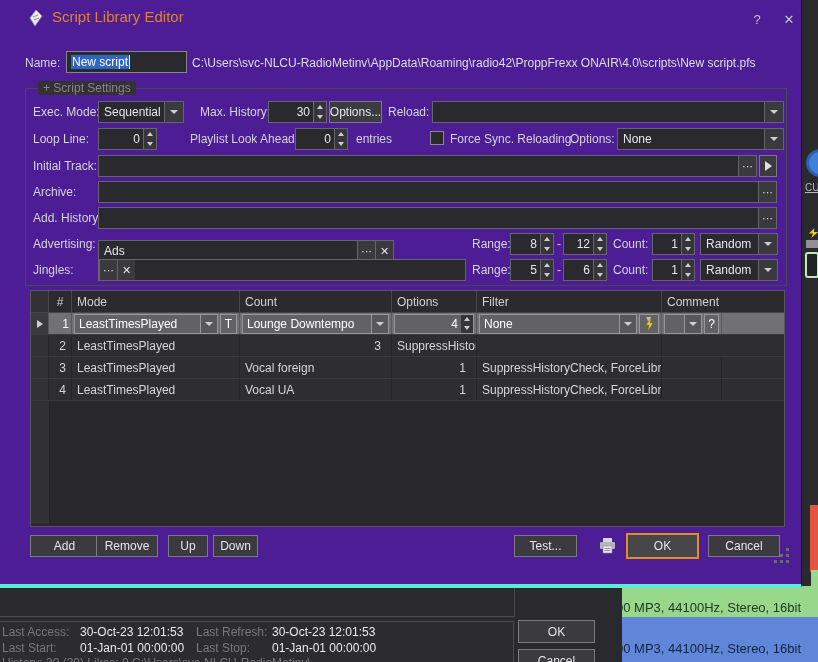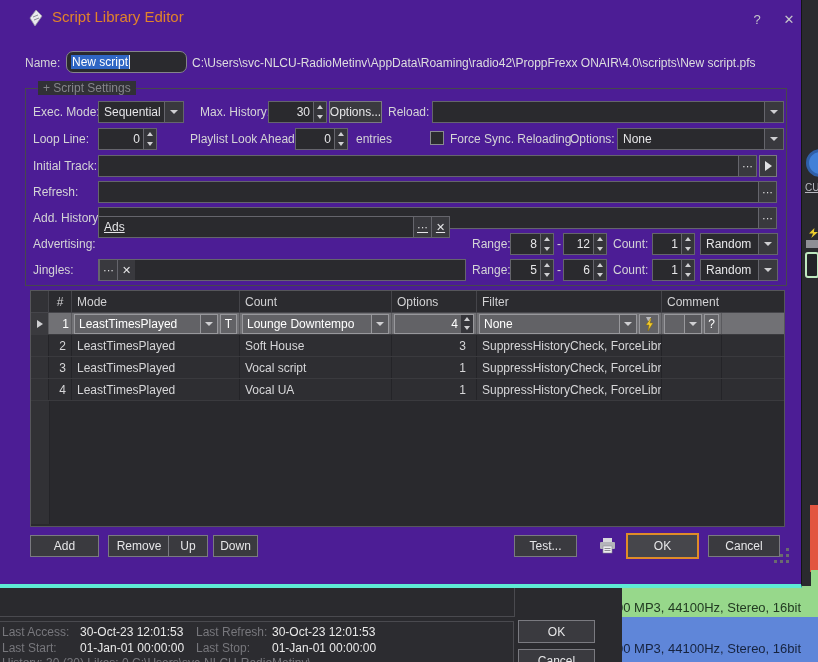--- a/index.html
+++ b/index.html
@@ -110,21 +110,21 @@
     <svg class="abs" style="left:28px;top:9px;" width="16" height="18" viewBox="0 0 16 18">
       <path d="M8 1 L14 7 L7 17 L2 9 Z" fill="#e9e9ef" stroke="#9a9aa2" stroke-width="0.8"></path>
       <path d="M5 8 L10 6 M6 11 L11 9" stroke="#8a8a94" stroke-width="1"></path>
     </svg>
     <div class="title-text">Script Library Editor</div>
     <div class="tb-btn" style="left:748px;">?</div>
     <div class="tb-btn" style="left:780px;">✕</div>
   </div>
 
   <div class="abs lbl" style="left:25px;top:56px;">Name:</div>
-  <div class="abs field" style="left:66px;top:51px;width:121px;border-color:#84848a;border-radius:7px;">
+  <div class="abs field" style="left:66px;top:51px;width:121px;border-color:#84848a;">
     <span class="sel-text">New script</span>
       <span class="cursor"></span>
   </div>
   <div class="abs" style="left:192px;top:56px;color:#dededf;white-space:nowrap;">C:\Users\svc-NLCU-RadioMetinv\AppData\Roaming\radio42\ProppFrexx ONAIR\4.0\scripts\New script.pfs</div>
 
   <div class="groupbox">
     <div class="group-title">+ Script Settings</div>
   </div>
 
   <div class="abs lbl" style="left:33px;top:105px;">Exec. Mode:</div>
@@ -186,34 +186,34 @@
 
   <div class="abs lbl" style="left:33px;top:159px;">Initial Track:</div>
   <div class="abs field combo" style="left:98px;top:155px;width:659px;">
     <span class="txt"></span>
     <span class="btn mini">···</span>
   </div>
   <div class="abs btn" style="left:759px;top:155px;width:18px;">
     <span style="width:0;height:0;border-top:5px solid transparent;border-bottom:5px solid transparent;border-left:7px solid #e0e0e4;"></span>
   </div>
 
-  <div class="abs lbl" style="left:33px;top:185px;">Refresh:</div>
+  <div class="abs lbl" style="left:33px;top:185px;">Archive:</div>
   <div class="abs field combo" style="left:98px;top:181px;width:679px;">
     <span class="txt"></span>
     <span class="btn mini">···</span>
   </div>
 
   <div class="abs lbl" style="left:33px;top:211px;">Add. History:</div>
   <div class="abs field combo" style="left:98px;top:207px;width:679px;">
     <span class="txt"></span>
     <span class="btn mini">···</span>
   </div>
 
   <div class="abs lbl" style="left:33px;top:237px;">Advertising:</div>
-  <div class="abs field combo" style="left:98px;top:216px;width:352px;text-decoration:underline;">
+  <div class="abs field combo" style="left:98px;top:240px;width:296px;">
     <span class="txt">Ads</span>
     <span class="btn mini">···</span>
     <span class="btn mini">✕</span>
   </div>
   <div class="abs lbl" style="left:472px;top:237px;">Range:</div>
   <div class="abs field num" style="left:510px;top:233px;width:31px;">8</div>
   <div class="abs spinner" style="left:541px;top:233px;">
       <div>
         <span class="sp-up"></span>
       </div>
@@ -359,52 +359,51 @@
           </span>
         <span class="wbtn" style="width:15px;">?</span>
       </div>
       <div class="cell" style="border-right:none;"></div>
     </div>
 
     <div class="g-row g-data">
       <div class="cell selcol"></div>
       <div class="cell rnum">2</div>
       <div class="cell">LeastTimesPlayed</div>
-      <div class="cell">Soft House</div>
       <div class="cell rnum" style="padding-right:10px;">3</div>
       <div class="cell">SuppressHistoryCheck, ForceLibra...</div>
       <div class="cell"></div>
       <div class="cell" style="border-right:none;"></div>
     </div>
 
     <div class="g-row g-data">
       <div class="cell selcol"></div>
       <div class="cell rnum">3</div>
       <div class="cell">LeastTimesPlayed</div>
-      <div class="cell">Vocal script</div>
+      <div class="cell">Vocal foreign</div>
       <div class="cell rnum" style="padding-right:10px;">1</div>
       <div class="cell">SuppressHistoryCheck, ForceLibra...</div>
       <div class="cell"></div>
       <div class="cell" style="border-right:none;"></div>
     </div>
 
     <div class="g-row g-data">
       <div class="cell selcol"></div>
       <div class="cell rnum">4</div>
       <div class="cell">LeastTimesPlayed</div>
       <div class="cell">Vocal UA</div>
       <div class="cell rnum" style="padding-right:10px;">1</div>
       <div class="cell">SuppressHistoryCheck, ForceLibra...</div>
       <div class="cell"></div>
       <div class="cell" style="border-right:none;"></div>
     </div>
   </div>
 
   <div class="abs btn" style="left:30px;top:535px;width:69px;">Add</div>
-  <div class="abs btn" style="left:108px;top:535px;width:62px;">Remove</div>
+  <div class="abs btn" style="left:96px;top:535px;width:62px;">Remove</div>
   <div class="abs btn" style="left:168px;top:535px;width:40px;">Up</div>
   <div class="abs btn" style="left:213px;top:535px;width:45px;">Down</div>
   <div class="abs btn" style="left:514px;top:535px;width:63px;">Test...</div>
   <div class="abs" style="left:596px;top:535px;width:22px;height:22px;display:flex;align-items:center;justify-content:center;">
     <svg width="17" height="16" viewBox="0 0 17 16">
       <rect x="4" y="0" width="9" height="4" fill="#d8d8dc"></rect>
       <rect x="1" y="4" width="15" height="7" rx="1" fill="#b4b4ba"></rect>
       <rect x="4" y="8" width="9" height="7" fill="#ececf0" stroke="#8a8a90" stroke-width="0.6"></rect>
       <rect x="5.5" y="10" width="6" height="1" fill="#8a8a90"></rect>
       <rect x="5.5" y="12" width="6" height="1" fill="#8a8a90"></rect>

